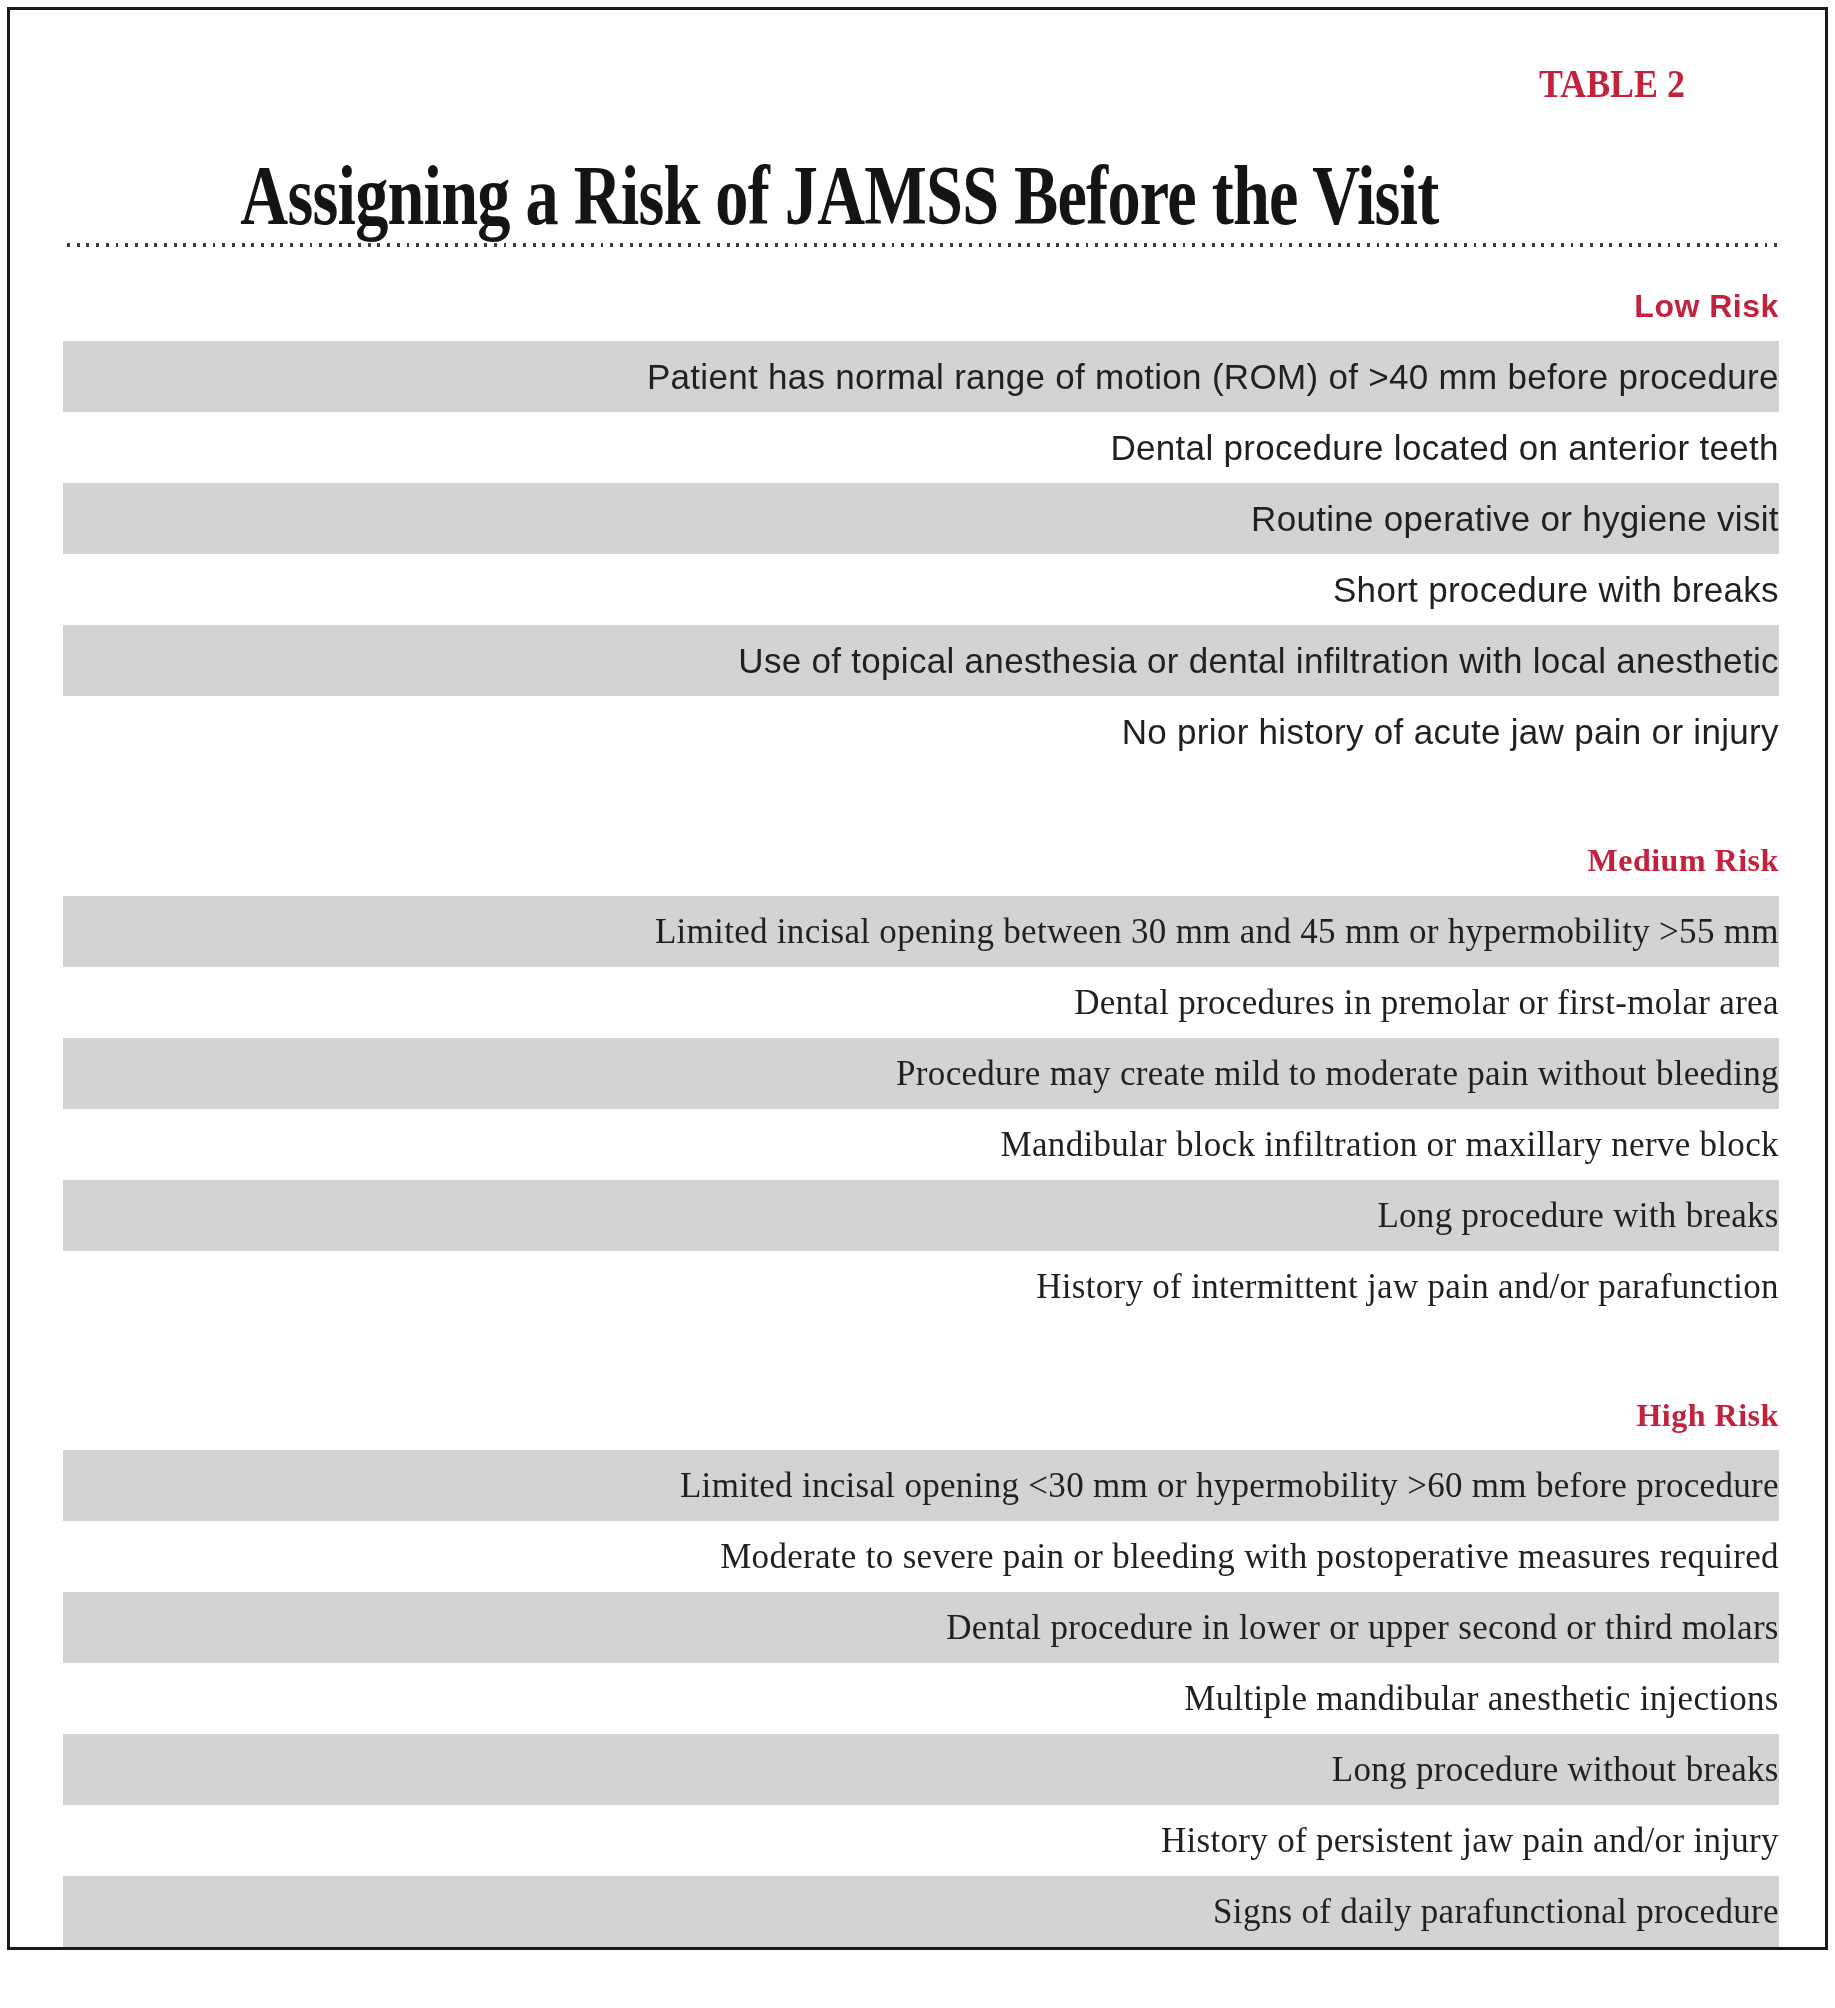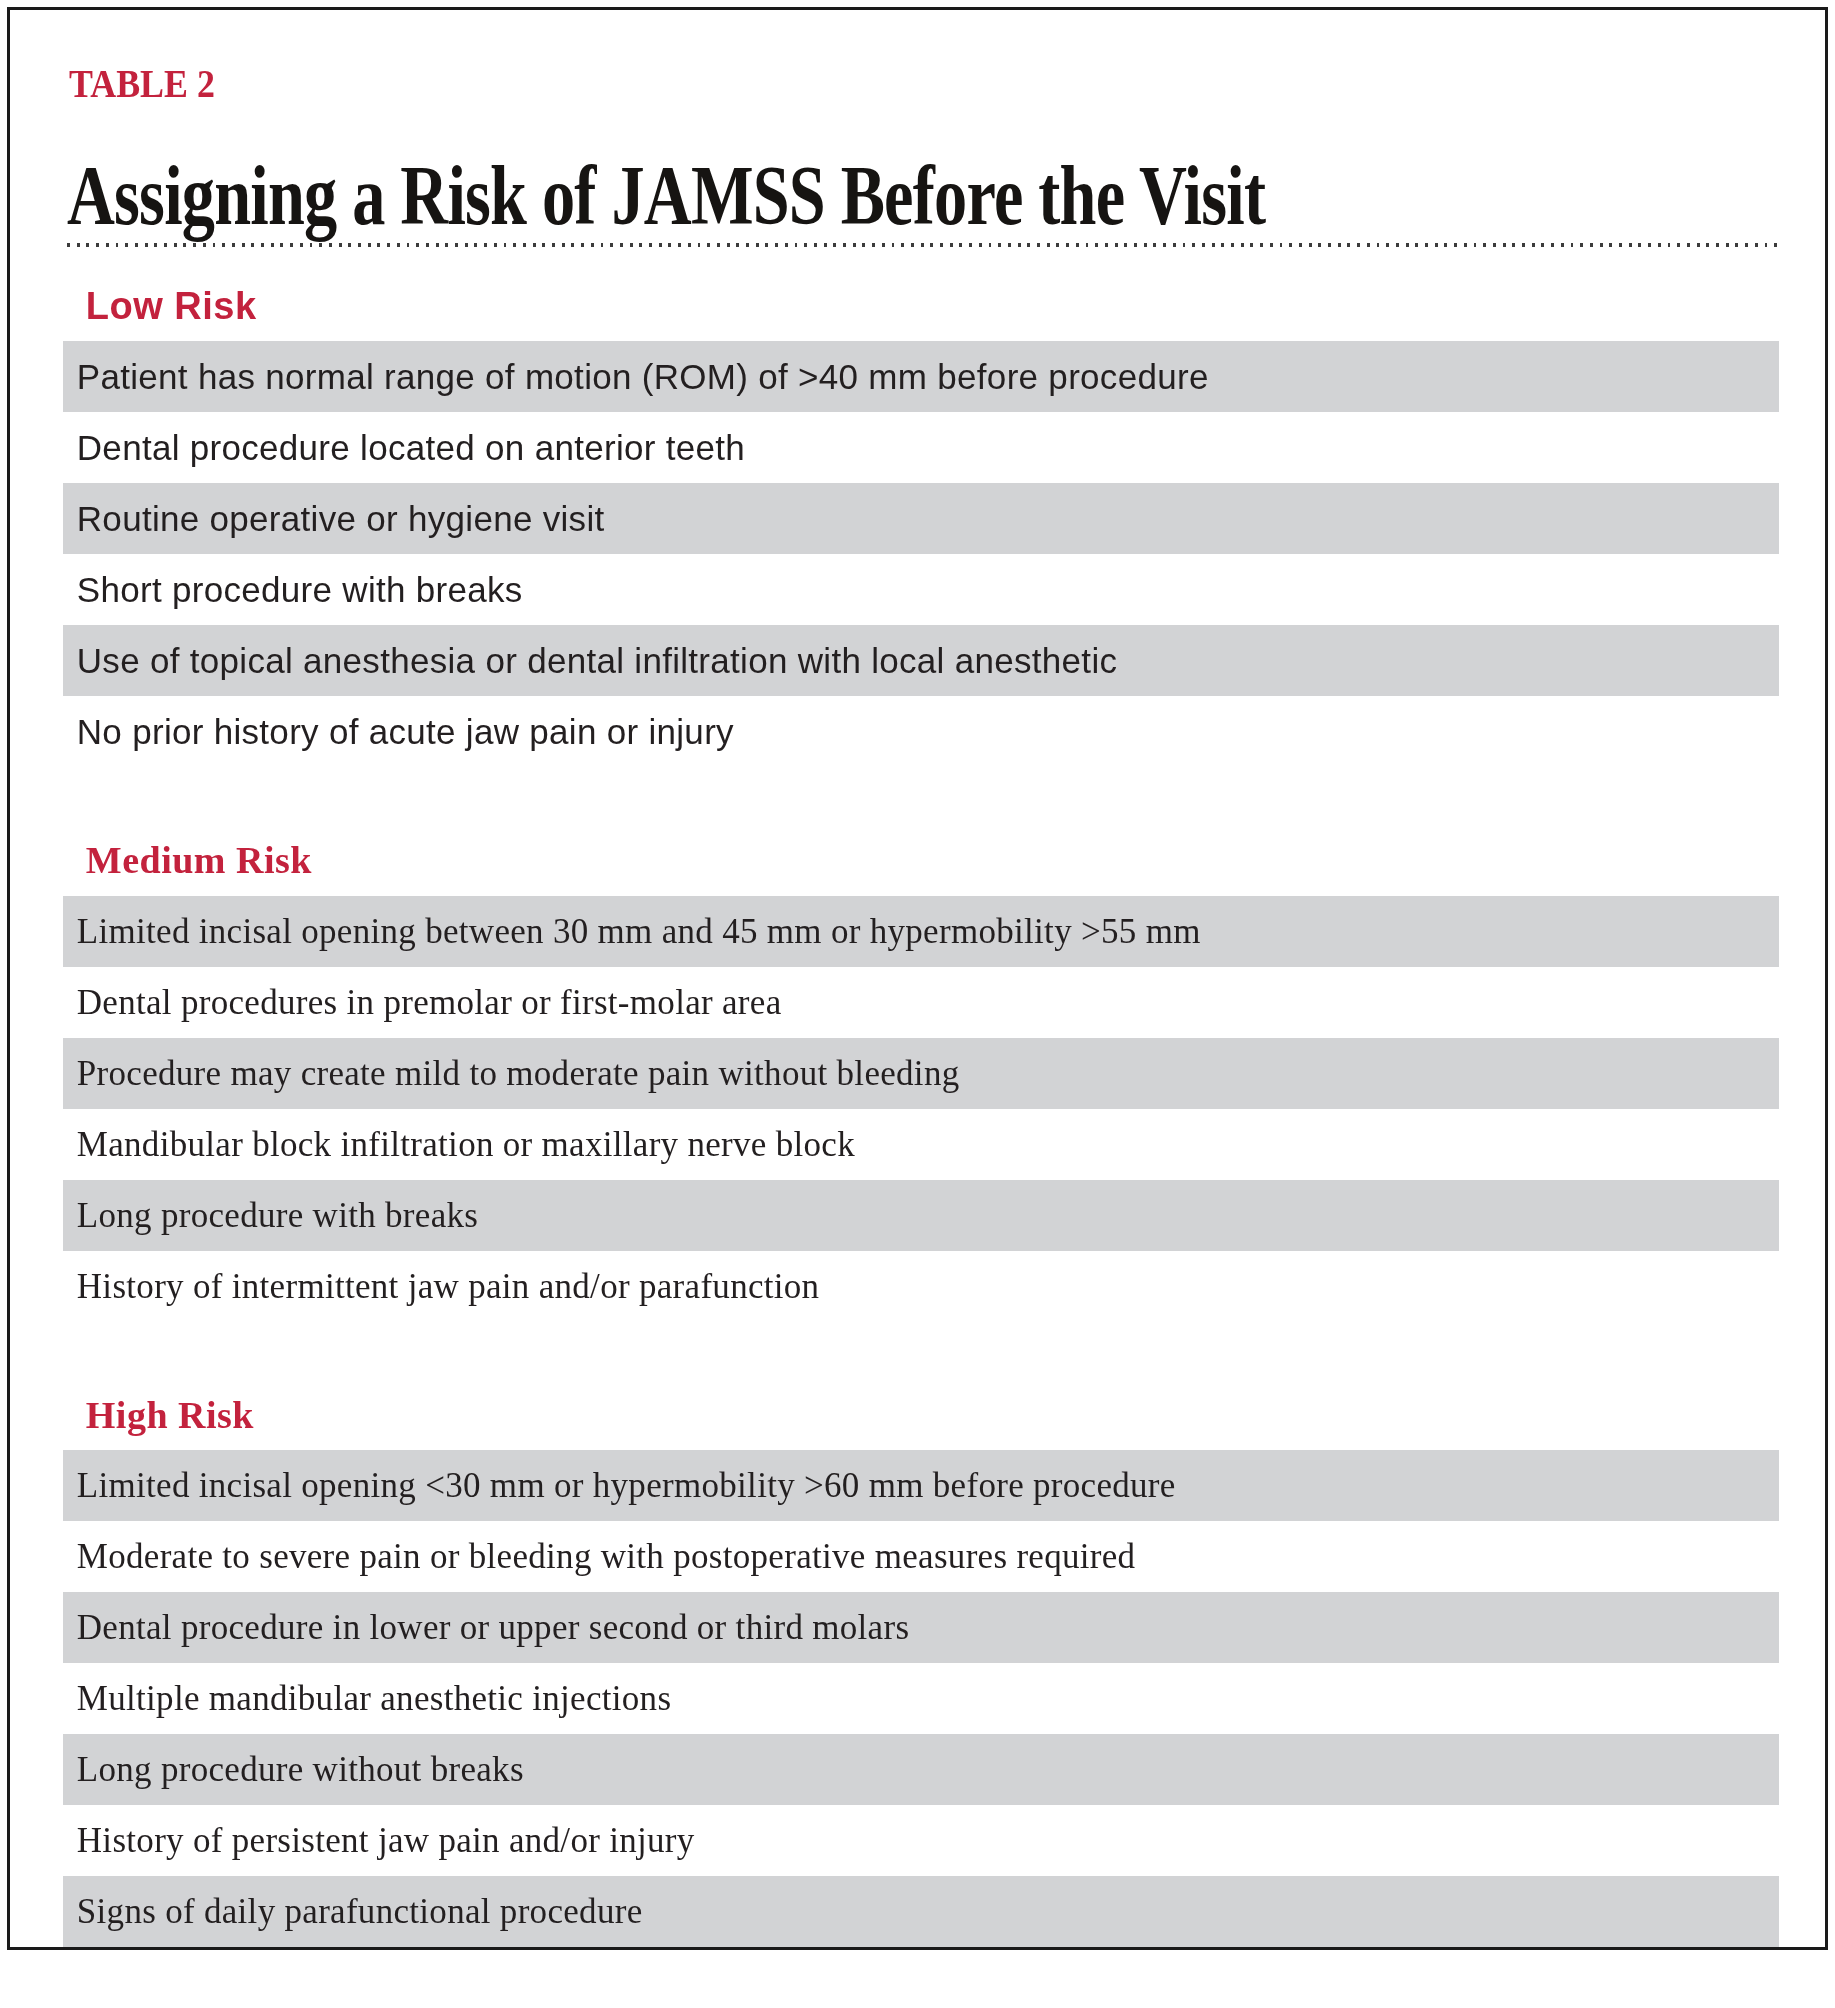--- a/index.html
+++ b/index.html
@@ -10,20 +10,21 @@
   }
   *{margin:0;padding:0;box-sizing:border-box;}
   html,body{background:#ffffff;}
   .page{
     position:relative;
     width:1836px;
     height:1958px;
     background:#ffffff;
     font-family:"Liberation Sans","DejaVu Sans",sans-serif;
     overflow:hidden;
+    text-align:right;
   }
   .frame{
     position:absolute;
     left:6.8px;top:6.8px;right:7.8px;bottom:7.8px;
     border:3.9px solid var(--frame);
     background:#ffffff;
   }
   .eyebrow{
     margin:53px 0 0 59px;
     font-family:"Liberation Serif","DejaVu Serif",serif;
@@ -51,21 +52,21 @@
     margin:1.9px 0 0 57px;
     width:1716px;
     height:3.9px;
     background:repeating-linear-gradient(to right,#3c3c3c 0 2.9px,transparent 2.9px 9.7px);
   }
   .risk-section{margin-left:53px;width:1716px;}
   .section-low{margin-top:38px;}
   .section-medium,.section-high{margin-top:72px;font-family:Liberation Serif, serif;}
   .section-heading{
     margin:0 0 13.6px 23px;
-    font-size:38px;
+    font-size:32px;
     line-height:43px;
     font-weight:bold;
     color:var(--accent);
     letter-spacing:0.5px;
   }
   .rows{width:1716px;}
   .row{
     height:71px;
     line-height:71px;
     padding-left:14px;

